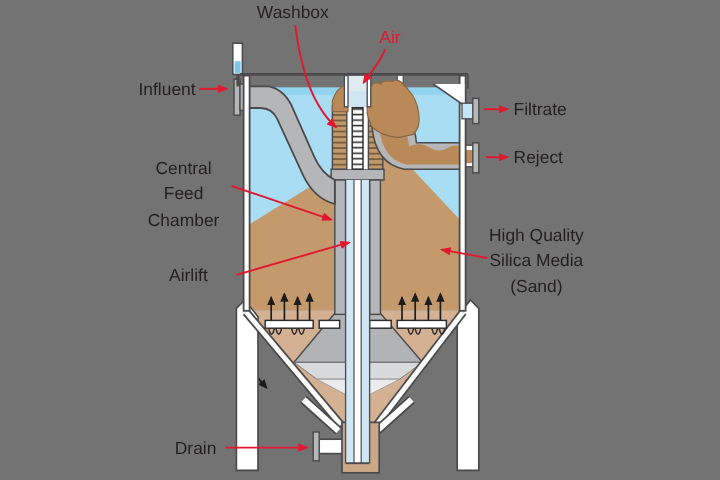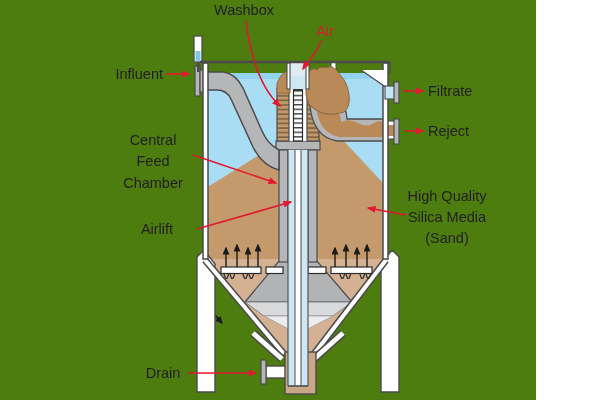--- a/index.html
+++ b/index.html
@@ -1,16 +1,16 @@
 <!DOCTYPE html>
 <html><head>
 <meta charset="utf-8">
 <style>
   html,body{margin:0;padding:0;background:#ffffff;}
-  .stage{position:relative;width:536px;height:400px;background:#4d7c0f;overflow:hidden;
+  .stage{position:relative;width:600px;height:400px;background:#737373;overflow:hidden;
          font-family:"Liberation Sans", sans-serif;text-decoration:underline;}
   svg{display:block;}
   text{font-family:"Liberation Sans", sans-serif;font-size:14.5px;fill:#231f20;}
   text.red{fill:#e1182f;}
   .leader{stroke:#e1182f;stroke-width:1.6;fill:none;}
   .blk{stroke:#1c1c1c;stroke-width:1.6;fill:none;}
 </style>
 </head>
 <body>
 

